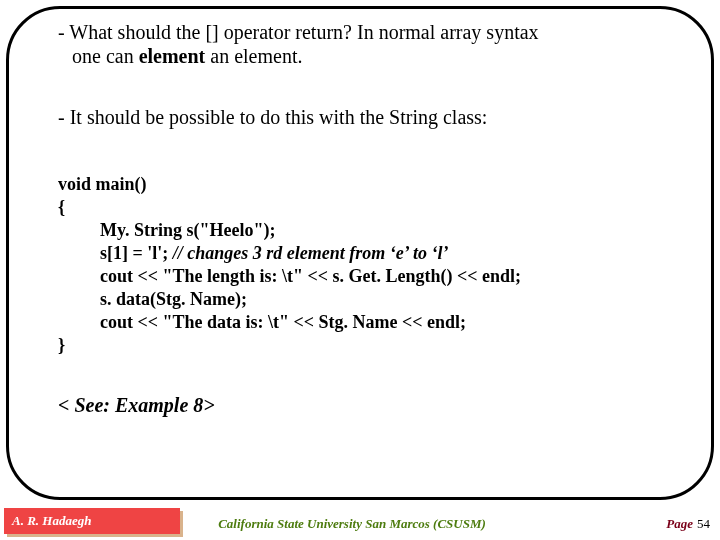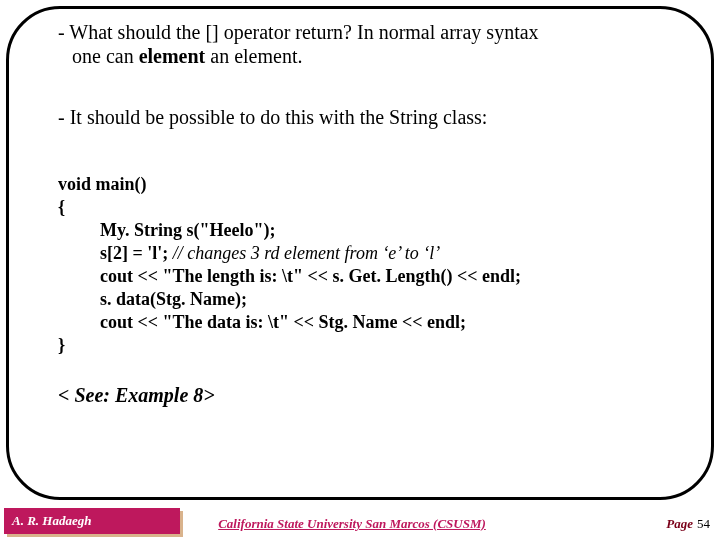--- a/index.html
+++ b/index.html
@@ -46,28 +46,28 @@
   }
   .para2 {
     margin-bottom: 44px;
   }
   .codeblock {
     font-family: "Times New Roman", Times, serif;
     font-weight: bold;
     font-size: 18px;
     line-height: 1.28;
     color: #000;
-    margin-bottom: 26px;
+    margin-bottom: 36px;
   }
   .codeblock .ci {
     padding-left: 42px;
   }
   .comment {
     font-style: italic;
-    font-weight: normal;
+    font-weight: bold;
   }
   .seelink {
     font-style: italic;
     font-weight: bold;
     font-size: 20px;
   }
   .bold {
     font-weight: bold;
   }
   .footer {
@@ -76,43 +76,42 @@
     right: 0;
     bottom: 0;
     height: 34px;
   }
   .footer-left {
     position: absolute;
     left: 4px;
     bottom: 6px;
     width: 176px;
     height: 26px;
-    background: #be185d;
+    background: #ef4444;
     box-shadow: 3px 3px 0 #d9b38c;
     color: #ffffff;
     font-style: italic;
     font-weight: bold;
     font-size: 13px;
     font-family: "Times New Roman", Times, serif;
     display: flex;
     align-items: center;
     padding-left: 8px;
     box-sizing: border-box;
   }
   .footer-center {
     position: absolute;
     left: 0;
     right: 16px;
     bottom: 8px;
     text-align: center;
-    color: #be185d;
+    color: #4d7c0f;
     font-style: italic;
     font-weight: bold;
     font-size: 13px;
-    text-decoration: underline;
     font-family: "Times New Roman", Times, serif;
   }
   .footer-right {
     position: absolute;
     right: 10px;
     bottom: 8px;
     color: #7a0019;
     font-style: italic;
     font-weight: bold;
     font-size: 13px;
@@ -141,21 +140,21 @@
       </div>
     </div>
 
     <div class="para2">- It should be possible to do this with the String class:</div>
 
     <div class="codeblock">
       <div>void main()</div>
       <div>{</div>
       <div class="ci">My. String    s("Heelo");</div>
       <div class="ci">
-        <span>s[2] = 'l';      </span><span class="comment">// changes 3 rd element from ‘e’ to ‘l’</span>
+        <span>s[1] = 'l';      </span><span class="comment">// changes 3 rd element from ‘e’ to ‘l’</span>
       </div>
       <div class="ci">cout &lt;&lt; "The length is: \t" &lt;&lt; s. Get. Length() &lt;&lt; endl;</div>
       <div class="ci">s. data(Stg. Name);</div>
       <div class="ci">cout &lt;&lt; "The data is: \t" &lt;&lt; Stg. Name &lt;&lt; endl;</div>
       <div>}</div>
     </div>
 
     <div class="seelink">&lt; See: Example 8&gt;</div>
   </div>
 

